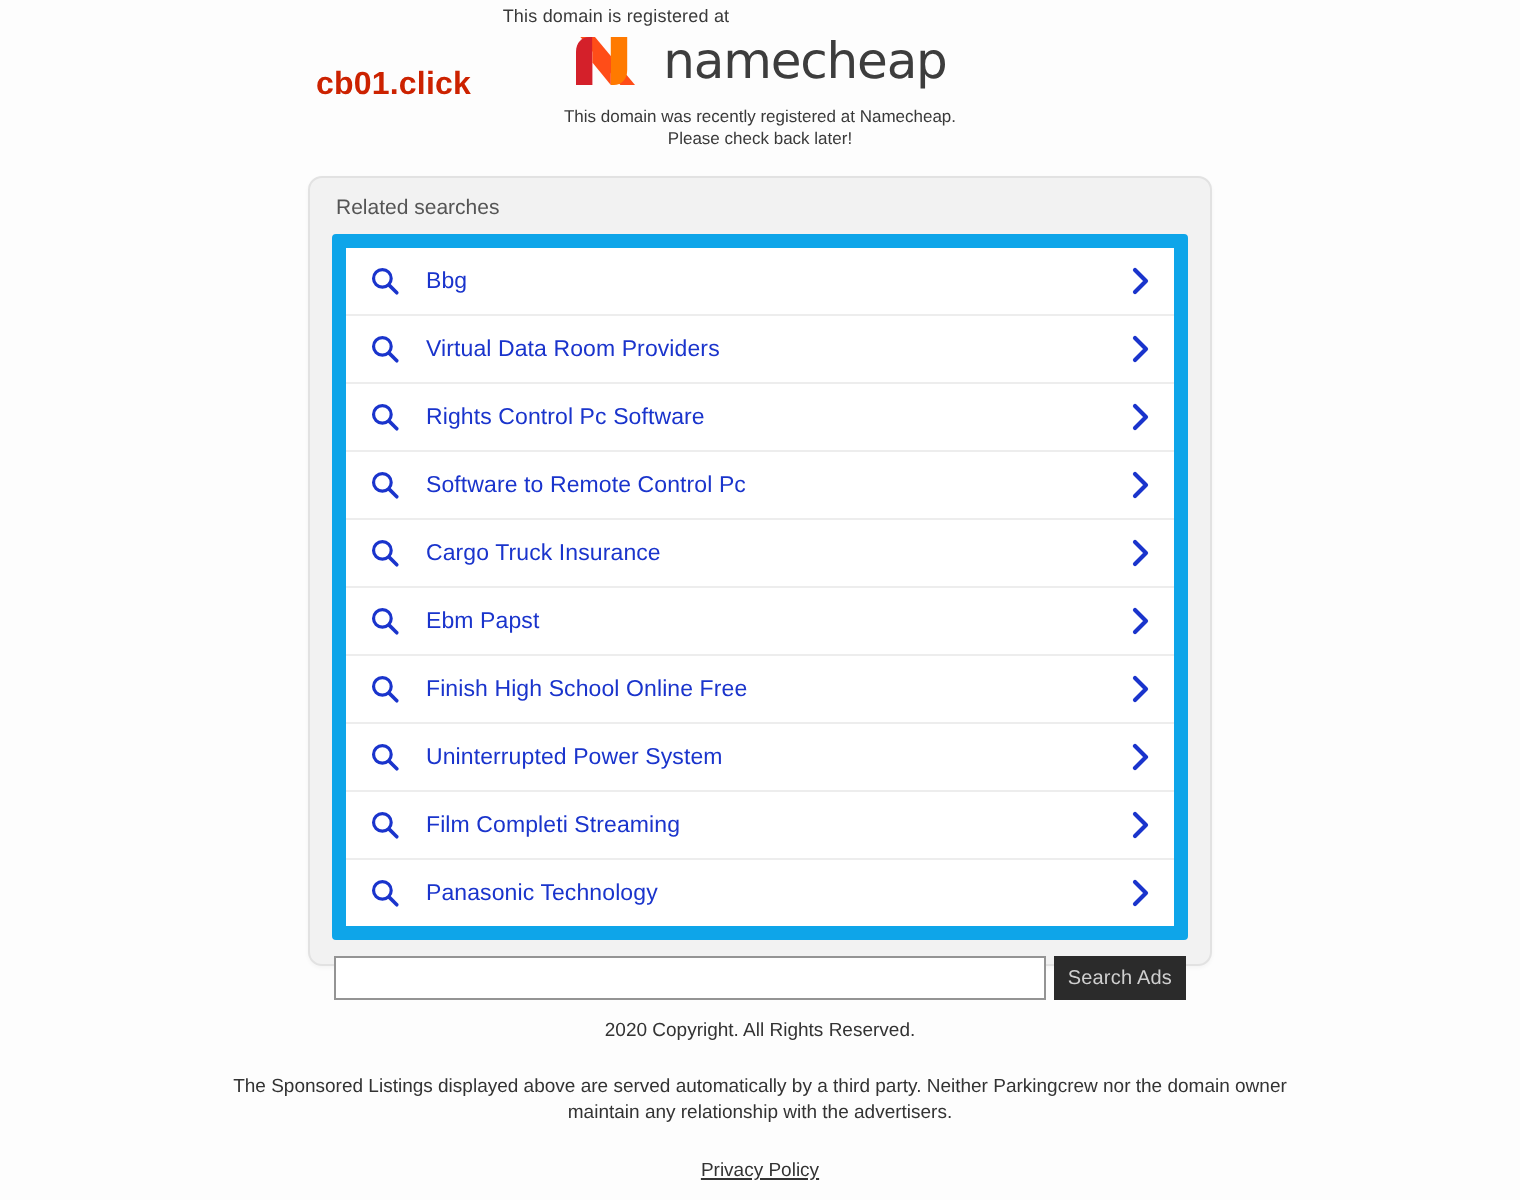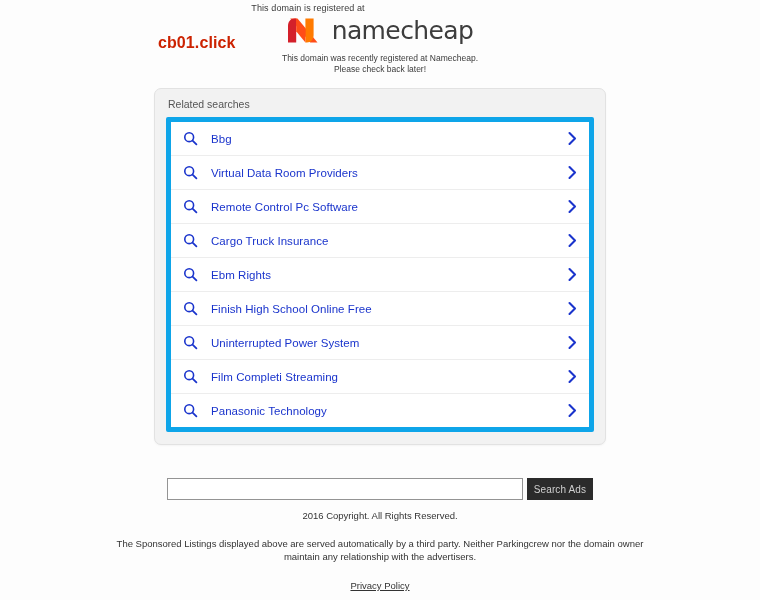--- a/index.html
+++ b/index.html
@@ -91,21 +91,21 @@
     padding: 0 11px 12px 11px;
     box-shadow: 0 1px 2px rgba(0,0,0,0.04);
   }
   .panel-title {
     font-size: 10.5px;
     color: #555;
     padding: 9px 2px 7px 2px;
   }
   .results {
     background: #ffffff;
-    border: 5px solid #0ea5e9;
+    border: 7px solid #0ea5e9;
     border-radius: 2px;
   }
   .result-row {
     display: flex;
     align-items: center;
     height: 33px;
     padding: 0 11px 0 12px;
     border-bottom: 1px solid #ededed;
     background: #ffffff;
     cursor: pointer;
@@ -260,28 +260,42 @@
         </span>
       </div>
 
       <div class="result-row">
         <span>
           <svg class="search-icon" viewBox="0 0 16 16" xmlns="http://www.w3.org/2000/svg">
             <circle cx="6.6" cy="6.6" r="4.7" fill="none" stroke="#1a34cc" stroke-width="1.7"></circle>
             <line x1="10.2" y1="10.2" x2="14.3" y2="14.3" stroke="#1a34cc" stroke-width="1.9" stroke-linecap="round"></line>
           </svg>
         </span>
-        <span class="result-label">Remote Control Pc Software</span>
-        <span>
-          <svg class="chevron-icon" viewBox="0 0 11 15" xmlns="http://www.w3.org/2000/svg">
-            <polyline points="2.5,2 8,7.5 2.5,13" fill="none" stroke="#1a34cc" stroke-width="2.1" stroke-linecap="round" stroke-linejoin="round"></polyline>
-          </svg>
-        </span>
-      </div>
-
+        <span class="result-label">Rights Control Pc Software</span>
+        <span>
+          <svg class="chevron-icon" viewBox="0 0 11 15" xmlns="http://www.w3.org/2000/svg">
+            <polyline points="2.5,2 8,7.5 2.5,13" fill="none" stroke="#1a34cc" stroke-width="2.1" stroke-linecap="round" stroke-linejoin="round"></polyline>
+          </svg>
+        </span>
+      </div>
+
+      <div class="result-row">
+        <span>
+          <svg class="search-icon" viewBox="0 0 16 16" xmlns="http://www.w3.org/2000/svg">
+            <circle cx="6.6" cy="6.6" r="4.7" fill="none" stroke="#1a34cc" stroke-width="1.7"></circle>
+            <line x1="10.2" y1="10.2" x2="14.3" y2="14.3" stroke="#1a34cc" stroke-width="1.9" stroke-linecap="round"></line>
+          </svg>
+        </span>
+        <span class="result-label">Software to Remote Control Pc</span>
+        <span>
+          <svg class="chevron-icon" viewBox="0 0 11 15" xmlns="http://www.w3.org/2000/svg">
+            <polyline points="2.5,2 8,7.5 2.5,13" fill="none" stroke="#1a34cc" stroke-width="2.1" stroke-linecap="round" stroke-linejoin="round"></polyline>
+          </svg>
+        </span>
+      </div>
 
       <div class="result-row">
         <span>
           <svg class="search-icon" viewBox="0 0 16 16" xmlns="http://www.w3.org/2000/svg">
             <circle cx="6.6" cy="6.6" r="4.7" fill="none" stroke="#1a34cc" stroke-width="1.7"></circle>
             <line x1="10.2" y1="10.2" x2="14.3" y2="14.3" stroke="#1a34cc" stroke-width="1.9" stroke-linecap="round"></line>
           </svg>
         </span>
         <span class="result-label">Cargo Truck Insurance</span>
         <span>
@@ -291,21 +305,21 @@
         </span>
       </div>
 
       <div class="result-row">
         <span>
           <svg class="search-icon" viewBox="0 0 16 16" xmlns="http://www.w3.org/2000/svg">
             <circle cx="6.6" cy="6.6" r="4.7" fill="none" stroke="#1a34cc" stroke-width="1.7"></circle>
             <line x1="10.2" y1="10.2" x2="14.3" y2="14.3" stroke="#1a34cc" stroke-width="1.9" stroke-linecap="round"></line>
           </svg>
         </span>
-        <span class="result-label">Ebm Rights</span>
+        <span class="result-label">Ebm Papst</span>
         <span>
           <svg class="chevron-icon" viewBox="0 0 11 15" xmlns="http://www.w3.org/2000/svg">
             <polyline points="2.5,2 8,7.5 2.5,13" fill="none" stroke="#1a34cc" stroke-width="2.1" stroke-linecap="round" stroke-linejoin="round"></polyline>
           </svg>
         </span>
       </div>
 
       <div class="result-row">
         <span>
           <svg class="search-icon" viewBox="0 0 16 16" xmlns="http://www.w3.org/2000/svg">
@@ -368,18 +382,18 @@
 
     </div>
   </div>
 
   <div class="searchbar">
     <input class="search-input" type="text" placeholder="" style="">
     <button class="search-ads-button">Search Ads</button>
   </div>
 
   <div class="footer">
-    <div class="copyright">2016 Copyright. All Rights Reserved.</div>
+    <div class="copyright">2020 Copyright. All Rights Reserved.</div>
     <div class="disclaimer">The Sponsored Listings displayed above are served automatically by a third party. Neither Parkingcrew nor the domain owner maintain any relationship with the advertisers.</div>
     <a class="privacy-link" href="#">Privacy Policy</a>
   </div>
 
 </div>
 
 </body></html>

